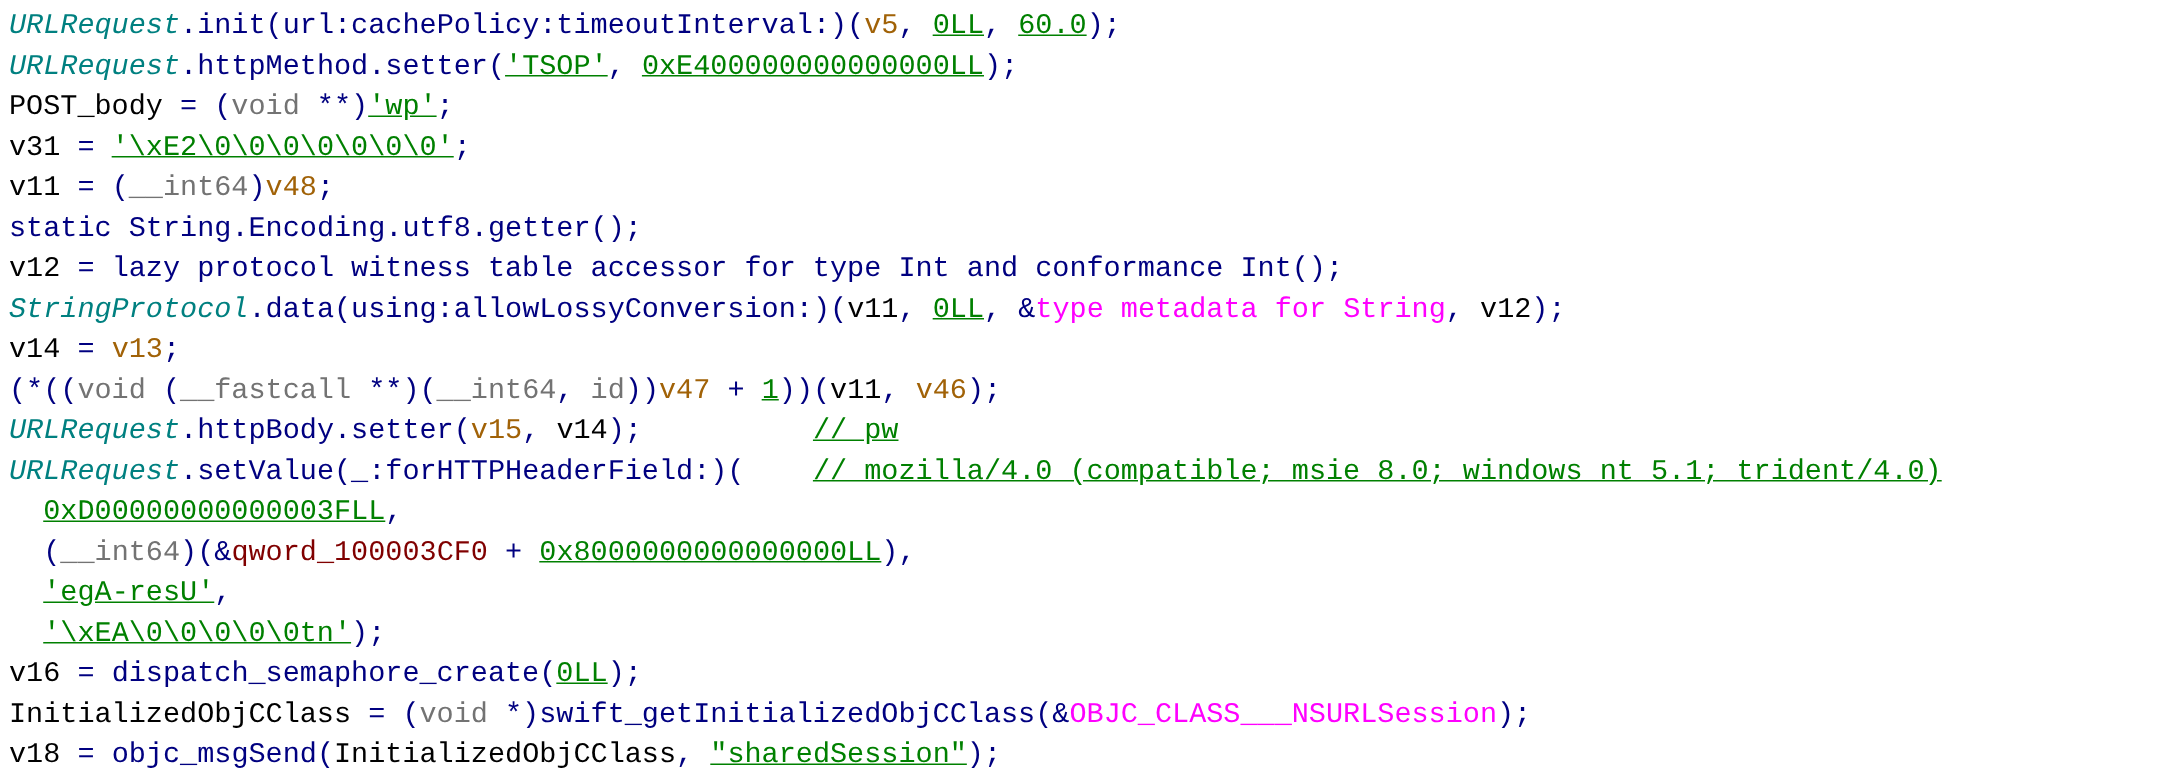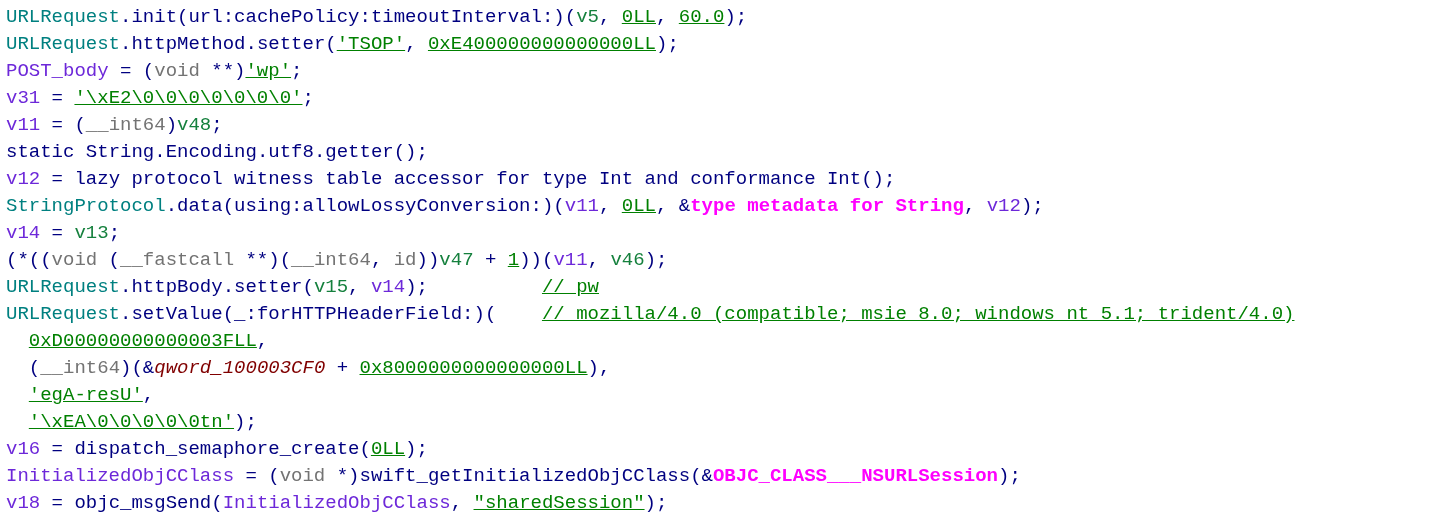--- a/index.html
+++ b/index.html
@@ -13,23 +13,23 @@
     line-height: 27px;
     overflow: hidden;
   }
   .code {
     padding: 4px 6px;
     white-space: pre;
   }
   .line { display: block; }
   .t-navy   { color: #000080; } 
   .t-blue   { color: #737373; } 
-  .t-teal   { color: #008080; } 
-  .t-gray   { color: #6d28d9; text-align: center; } 
-  .t-orange { color: #15803d; } 
+  .t-teal   { color: #008080; font-style: italic; } 
+  .t-gray   { color: #000000; text-align: center; } 
+  .t-orange { color: #a16207; } 
   .t-green  { color: #008000; text-decoration: underline; } 
-  .t-mag    { color: #ff00ff; font-weight: bold; } 
-  .t-brown  { color: #800000; font-style: italic; }
+  .t-mag    { color: #ff00ff; } 
+  .t-brown  { color: #800000; }
 </style>
 </head>
 <body>
 
 <div class="code" id="code-root"><span class="line"><span class="t-teal">URLRequest</span><span class="t-navy">.</span><span class="t-navy">init</span><span class="t-navy">(</span><span class="t-navy">url</span><span class="t-navy">:</span><span class="t-navy">cachePolicy</span><span class="t-navy">:</span><span class="t-navy">timeoutInterval</span><span class="t-navy">:)(</span><span class="t-orange">v5</span><span class="t-navy">, </span><span class="t-green">0LL</span><span class="t-navy">, </span><span class="t-green">60.0</span><span class="t-navy">);</span></span><span class="line"><span class="t-teal">URLRequest</span><span class="t-navy">.</span><span class="t-navy">httpMethod</span><span class="t-navy">.</span><span class="t-navy">setter</span><span class="t-navy">(</span><span class="t-green">'TSOP'</span><span class="t-navy">, </span><span class="t-green">0xE400000000000000LL</span><span class="t-navy">);</span></span><span class="line"><span class="t-gray">POST_body</span><span class="t-navy"> = (</span><span class="t-blue">void</span><span class="t-navy"> **)</span><span class="t-green">'wp'</span><span class="t-navy">;</span></span><span class="line"><span class="t-gray">v31</span><span class="t-navy"> = </span><span class="t-green">'\xE2\0\0\0\0\0\0\0'</span><span class="t-navy">;</span></span><span class="line"><span class="t-gray">v11</span><span class="t-navy"> = (</span><span class="t-blue">__int64</span><span class="t-navy">)</span><span class="t-orange">v48</span><span class="t-navy">;</span></span><span class="line"><span class="t-navy">static</span><span class="t-navy"> </span><span class="t-navy">String</span><span class="t-navy">.</span><span class="t-navy">Encoding</span><span class="t-navy">.</span><span class="t-navy">utf8</span><span class="t-navy">.</span><span class="t-navy">getter</span><span class="t-navy">();</span></span><span class="line"><span class="t-gray">v12</span><span class="t-navy"> = </span><span class="t-navy">lazy protocol witness table accessor for type Int and conformance Int</span><span class="t-navy">();</span></span><span class="line"><span class="t-teal">StringProtocol</span><span class="t-navy">.</span><span class="t-navy">data</span><span class="t-navy">(</span><span class="t-navy">using</span><span class="t-navy">:</span><span class="t-navy">allowLossyConversion</span><span class="t-navy">:)(</span><span class="t-gray">v11</span><span class="t-navy">, </span><span class="t-green">0LL</span><span class="t-navy">, &amp;</span><span class="t-mag">type metadata for String</span><span class="t-navy">, </span><span class="t-gray">v12</span><span class="t-navy">);</span></span><span class="line"><span class="t-gray">v14</span><span class="t-navy"> = </span><span class="t-orange">v13</span><span class="t-navy">;</span></span><span class="line"><span class="t-navy">(*((</span><span class="t-blue">void</span><span class="t-navy"> (</span><span class="t-blue">__fastcall</span><span class="t-navy"> **)(</span><span class="t-blue">__int64</span><span class="t-navy">, </span><span class="t-blue">id</span><span class="t-navy">))</span><span class="t-orange">v47</span><span class="t-navy"> + </span><span class="t-green">1</span><span class="t-navy">))(</span><span class="t-gray">v11</span><span class="t-navy">, </span><span class="t-orange">v46</span><span class="t-navy">);</span></span><span class="line"><span class="t-teal">URLRequest</span><span class="t-navy">.</span><span class="t-navy">httpBody</span><span class="t-navy">.</span><span class="t-navy">setter</span><span class="t-navy">(</span><span class="t-orange">v15</span><span class="t-navy">, </span><span class="t-gray">v14</span><span class="t-navy">);          </span><span class="t-green">// pw</span></span><span class="line"><span class="t-teal">URLRequest</span><span class="t-navy">.</span><span class="t-navy">setValue</span><span class="t-navy">(</span><span class="t-navy">_</span><span class="t-navy">:</span><span class="t-navy">forHTTPHeaderField</span><span class="t-navy">:)(    </span><span class="t-green">// mozilla/4.0 (compatible; msie 8.0; windows nt 5.1; trident/4.0)</span></span><span class="line"><span class="t-navy">  </span><span class="t-green">0xD00000000000003FLL</span><span class="t-navy">,</span></span><span class="line"><span class="t-navy">  (</span><span class="t-blue">__int64</span><span class="t-navy">)(&amp;</span><span class="t-brown">qword_100003CF0</span><span class="t-navy"> + </span><span class="t-green">0x8000000000000000LL</span><span class="t-navy">),</span></span><span class="line"><span class="t-navy">  </span><span class="t-green">'egA-resU'</span><span class="t-navy">,</span></span><span class="line"><span class="t-navy">  </span><span class="t-green">'\xEA\0\0\0\0\0tn'</span><span class="t-navy">);</span></span><span class="line"><span class="t-gray">v16</span><span class="t-navy"> = </span><span class="t-navy">dispatch_semaphore_create</span><span class="t-navy">(</span><span class="t-green">0LL</span><span class="t-navy">);</span></span><span class="line"><span class="t-gray">InitializedObjCClass</span><span class="t-navy"> = (</span><span class="t-blue">void</span><span class="t-navy"> *)</span><span class="t-navy">swift_getInitializedObjCClass</span><span class="t-navy">(&amp;</span><span class="t-mag">OBJC_CLASS___NSURLSession</span><span class="t-navy">);</span></span><span class="line"><span class="t-gray">v18</span><span class="t-navy"> = </span><span class="t-navy">objc_msgSend</span><span class="t-navy">(</span><span class="t-gray">InitializedObjCClass</span><span class="t-navy">, </span><span class="t-green">"sharedSession"</span><span class="t-navy">);</span></span></div>
 
 </body></html>

